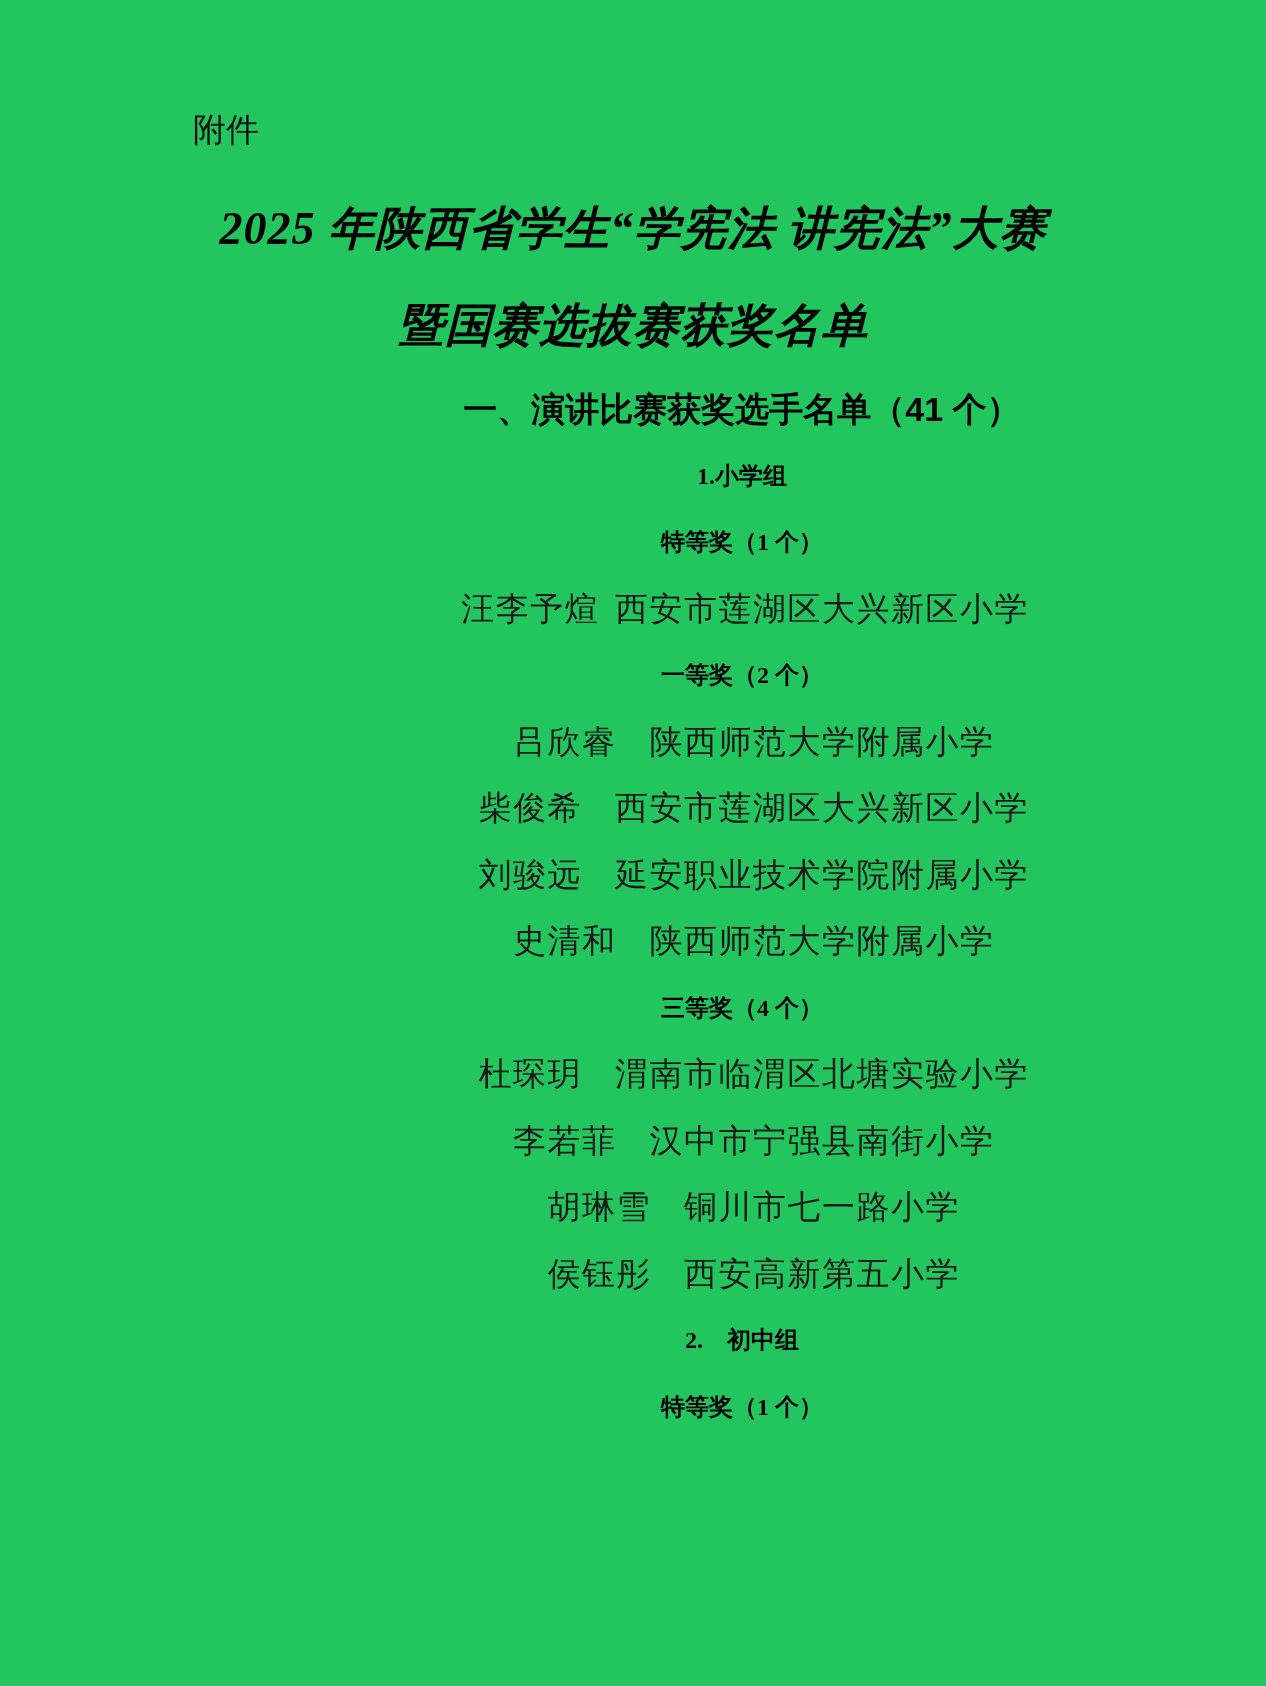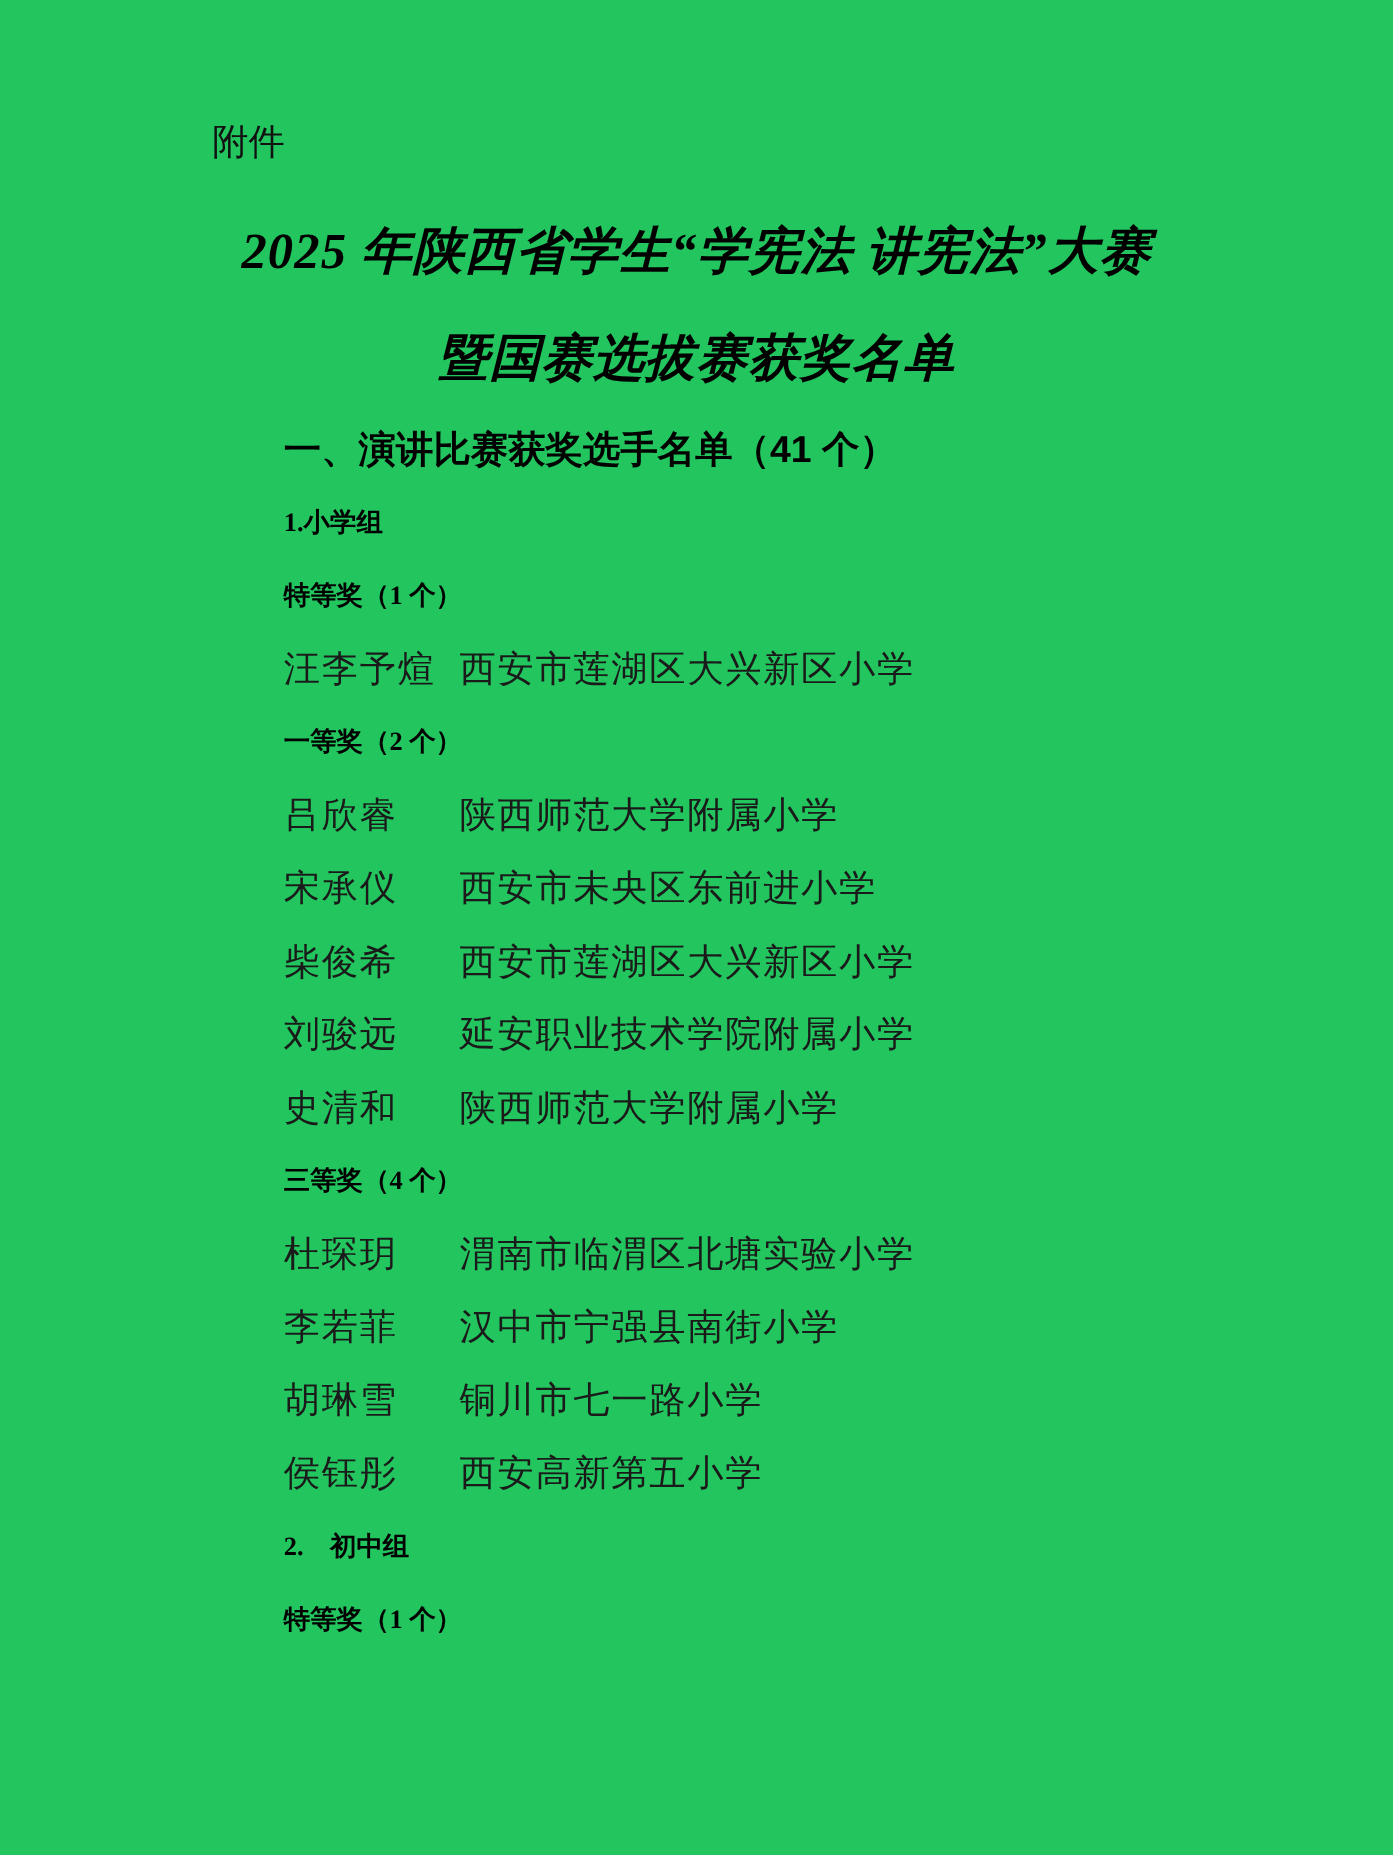--- a/index.html
+++ b/index.html
@@ -36,20 +36,21 @@
     line-height: 97px;
     letter-spacing: 1px;
     color: #000;
     font-style: italic;
   }
   .doc-body {
     position: absolute;
     left: 258px;
     top: 376px;
     right: 40px;
+    text-align: center;
   }
   .line {
     height: 66.5px;
     line-height: 66.5px;
     white-space: nowrap;
   }
   .sec {
     font-family: "Liberation Sans", "DejaVu Sans", sans-serif;
     font-weight: 700;
     font-size: 34px;
@@ -97,24 +98,20 @@
       <span class="sch">西安市莲湖区大兴新区小学</span>
     </div>
 
     <div class="line awd">一等奖（2 个）</div>
 
     <div class="line row">
       <span class="nm">吕欣睿</span>
       <span class="sch">陕西师范大学附属小学</span>
     </div>
 
-    <div class="line row">
-      <span class="nm">宋承仪</span>
-      <span class="sch">西安市未央区东前进小学</span>
-    </div>
 
 
     <div class="line row">
       <span class="nm">柴俊希</span>
       <span class="sch">西安市莲湖区大兴新区小学</span>
     </div>
 
     <div class="line row">
       <span class="nm">刘骏远</span>
       <span class="sch">延安职业技术学院附属小学</span>

